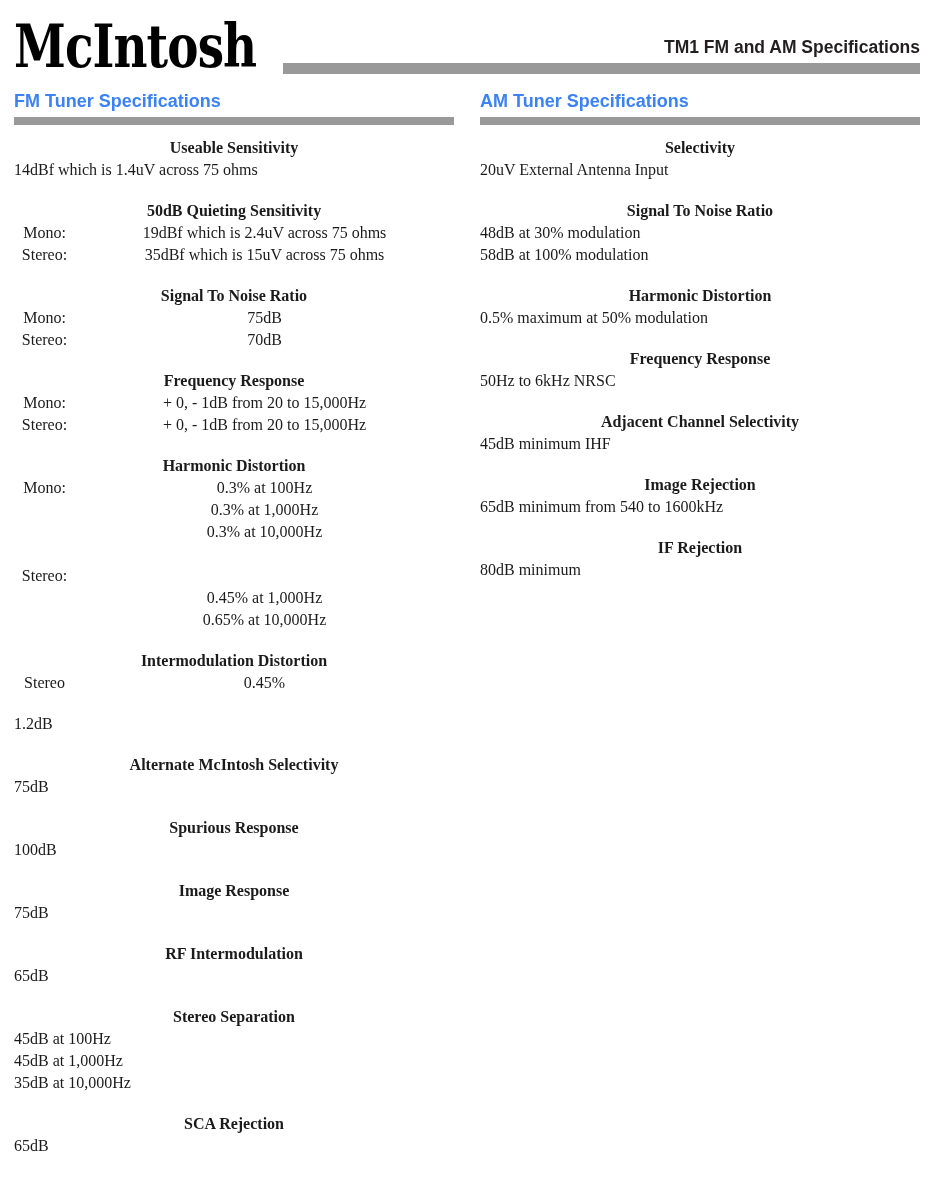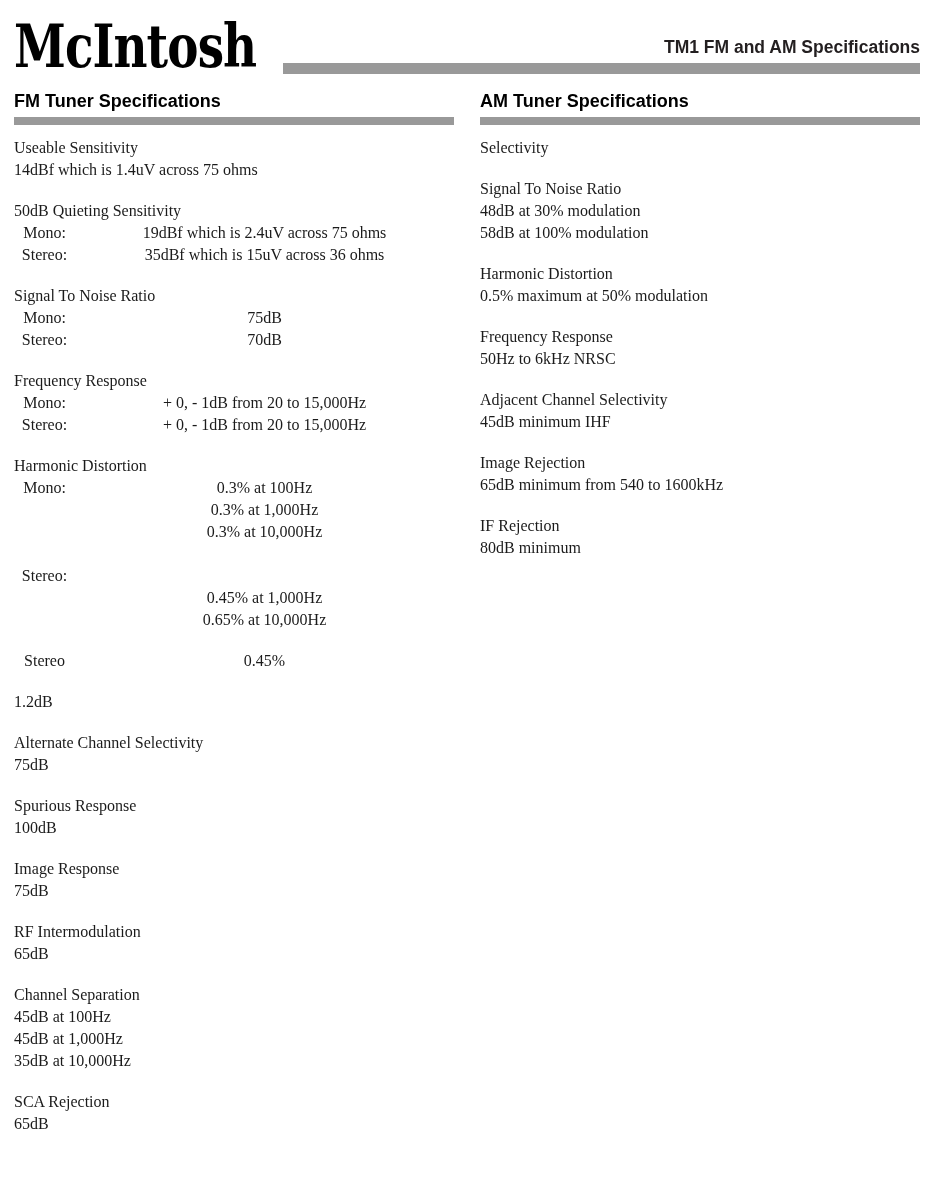--- a/index.html
+++ b/index.html
@@ -38,27 +38,27 @@
     margin-bottom:7px;color:#231f20;
   }
   .header-rule{align-self:stretch;height:11px;background:var(--gray);}
 
   
   .columns{display:flex;gap:26px;margin-top:18px;}
   .column{flex:1;min-width:0;}
   .column-title{
     font-family:"Liberation Sans", sans-serif;
     font-weight:bold;font-size:18px;line-height:1.1;
-    margin:0 0 5px 0;color:#000000;
+    margin:0 0 5px 0;color:#3b82f6;
   }
   .title-rule{height:8px;background:var(--gray);margin-bottom:12px;}
 
   
   .spec-section{margin-bottom:19px;}
-  .spec-heading{font-weight:normal;}
+  .spec-heading{font-weight:bold;text-align:center;}
   .spec-heading,.spec-row{font-size:16px;line-height:22px;}
   .spec-row.labeled{display:flex;text-align:center;}
   .spec-label{flex:0 0 61px;}
   .spec-value{flex:1;min-width:0;}
   .spec-spacer{height:22px;}
 </style>
 </head>
 <body>
 
 <div class="page">
@@ -82,21 +82,21 @@
             <div class="spec-row">14dBf which is 1.4uV across 75 ohms</div>
           </div>
           <div class="spec-section">
             <div class="spec-heading">50dB Quieting Sensitivity</div>
             <div class="spec-row labeled">
               <span class="spec-label">Mono:</span>
               <span class="spec-value">19dBf which is 2.4uV across 75 ohms</span>
             </div>
             <div class="spec-row labeled">
               <span class="spec-label">Stereo:</span>
-              <span class="spec-value">35dBf which is 15uV across 36 ohms</span>
+              <span class="spec-value">35dBf which is 15uV across 75 ohms</span>
             </div>
           </div>
           <div class="spec-section">
             <div class="spec-heading">Signal To Noise Ratio</div>
             <div class="spec-row labeled">
               <span class="spec-label">Mono:</span>
               <span class="spec-value">75dB</span>
             </div>
             <div class="spec-row labeled">
               <span class="spec-label">Stereo:</span>
@@ -135,63 +135,65 @@
             <div class="spec-row labeled">
               <span class="spec-label"></span>
               <span class="spec-value">0.45% at 1,000Hz</span>
             </div>
             <div class="spec-row labeled">
               <span class="spec-label"></span>
               <span class="spec-value">0.65% at 10,000Hz</span>
             </div>
           </div>
           <div class="spec-section">
+            <div class="spec-heading">Intermodulation Distortion</div>
             <div class="spec-row labeled">
               <span class="spec-label">Stereo</span>
               <span class="spec-value">0.45%</span>
             </div>
           </div>
           <div class="spec-section">
             <div class="spec-row">1.2dB</div>
           </div>
           <div class="spec-section">
-            <div class="spec-heading">Alternate Channel Selectivity</div>
+            <div class="spec-heading">Alternate McIntosh Selectivity</div>
             <div class="spec-row">75dB</div>
           </div>
           <div class="spec-section">
             <div class="spec-heading">Spurious Response</div>
             <div class="spec-row">100dB</div>
           </div>
           <div class="spec-section">
             <div class="spec-heading">Image Response</div>
             <div class="spec-row">75dB</div>
           </div>
           <div class="spec-section">
             <div class="spec-heading">RF Intermodulation</div>
             <div class="spec-row">65dB</div>
           </div>
           <div class="spec-section">
-            <div class="spec-heading">Channel Separation</div>
+            <div class="spec-heading">Stereo Separation</div>
             <div class="spec-row">45dB at 100Hz</div>
             <div class="spec-row">45dB at 1,000Hz</div>
             <div class="spec-row">35dB at 10,000Hz</div>
           </div>
           <div class="spec-section">
             <div class="spec-heading">SCA Rejection</div>
             <div class="spec-row">65dB</div>
           </div>
         </div>
     </div>
 
     <div class="column">
       <h2 class="column-title">AM Tuner Specifications</h2>
       <div class="title-rule"></div>
       <div id="am-sections">
           <div class="spec-section">
             <div class="spec-heading">Selectivity</div>
+            <div class="spec-row">20uV External Antenna Input</div>
           </div>
           <div class="spec-section">
             <div class="spec-heading">Signal To Noise Ratio</div>
             <div class="spec-row">48dB at 30% modulation</div>
             <div class="spec-row">58dB at 100% modulation</div>
           </div>
           <div class="spec-section">
             <div class="spec-heading">Harmonic Distortion</div>
             <div class="spec-row">0.5% maximum at 50% modulation</div>
           </div>

